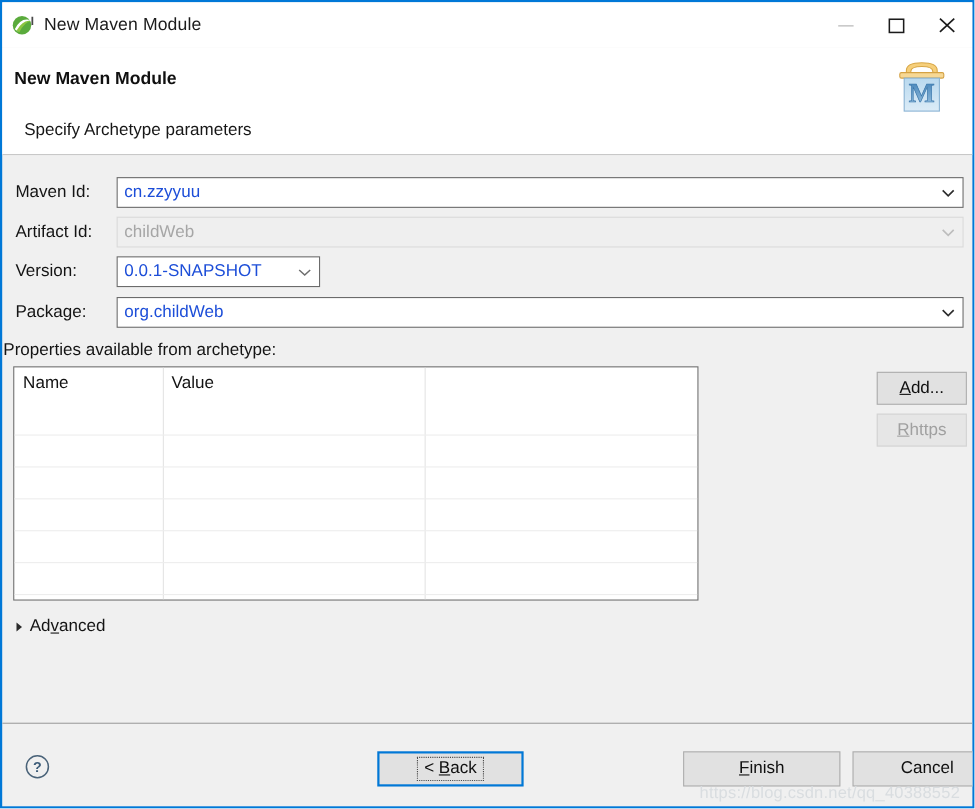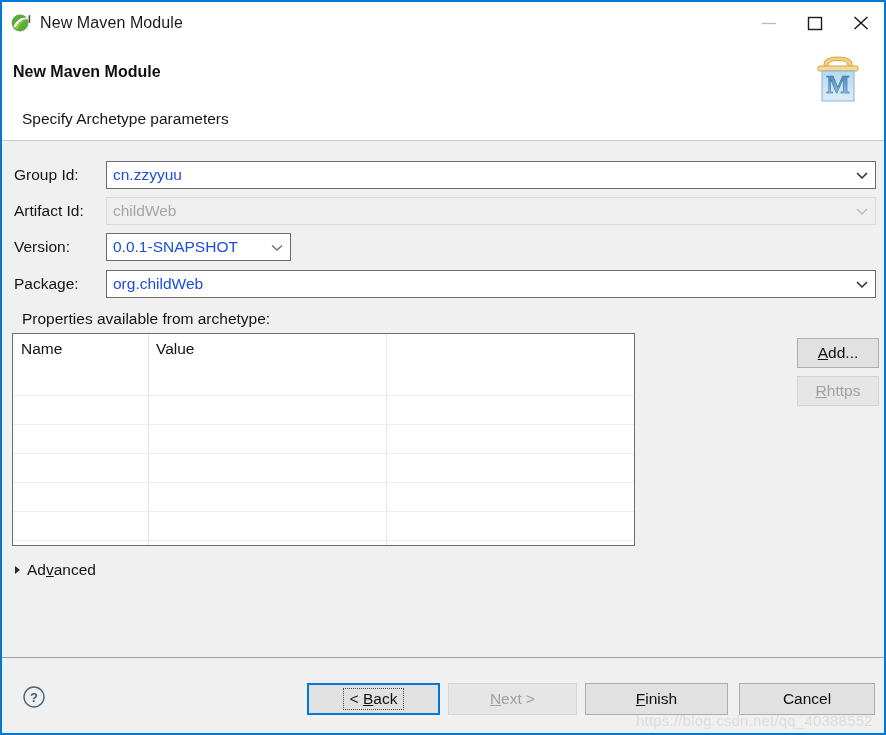--- a/index.html
+++ b/index.html
@@ -136,21 +136,21 @@
   }
   .combo.disabled {
     background: #efefef;
     border: 1px solid #dadada;
   }
   .combo.disabled .val { color: #a6a6a6; }
 
   
   .props-label {
     position: absolute;
-    left: 20px; top: 308px;
+    left: 1px; top: 308px;
     font-size: 15.5px;
     color: #141414;
   }
   .table {
     position: absolute;
     left: 10px; top: 331px;
     width: 623px;
     height: 213px;
     box-sizing: border-box;
     background: #ffffff;
@@ -233,20 +233,21 @@
     box-sizing: border-box;
     height: 32px;
     background: #e1e1e1;
     border: 1px solid #adadad;
     font-size: 15.5px;
     color: #0f0f0f;
     display: flex;
     align-items: center;
     justify-content: center;
     line-height: 1;
+    margin-left: 36px;
   }
   .btn.default {
     border: 2px solid #0078d7;
     background: #e1e1e1;
   }
   .btn.default .inner {
     border: 1px dotted #4a4a4a;
     padding: 2px 6px;
   }
   .btn.disabled {
@@ -321,21 +322,21 @@
         <rect x="8" y="15" width="40" height="5" rx="1.5" fill="#f7d894" stroke="#d4a245" stroke-width="1"></rect>
         <rect x="12" y="20" width="32" height="30" fill="url(#boxg)" stroke="#8ab4d4" stroke-width="1"></rect>
         <text x="28" y="42" font-family="Liberation Serif, serif" font-size="25" font-weight="bold" text-anchor="middle" fill="url(#mg)" stroke="#3a77ab" stroke-width="0.6">M</text>
       </svg>
     </div>
   </div>
 
   <div class="form">
 
     <div class="field-row" style="top:19px;">
-      <div class="field-label">Group Id:</div>
+      <div class="field-label">Maven Id:</div>
       <div class="combo" style="left:104px; width:770px;">
         <div class="val">cn.zzyyuu</div>
         <div class="chev">
           <svg width="14" height="10" viewBox="0 0 14 10">
               <polyline points="2,3 7,8 12,3" fill="none" stroke="#2d2d2d" stroke-width="1.5"></polyline>
             </svg>
         </div>
       </div>
     </div>
 
@@ -411,23 +412,20 @@
     <svg width="24" height="24" viewBox="0 0 24 24">
       <circle cx="12" cy="12" r="10" fill="none" stroke="#4a6379" stroke-width="1.4"></circle>
       <text x="12" y="17" font-family="Liberation Sans, sans-serif" font-size="13" font-weight="bold" text-anchor="middle" fill="#3d5c78">?</text>
     </svg>
   </div>
 
   <div class="btn default" style="left:305px; top:681px; width:133px;">
     <span class="inner">&lt; <span class="mn">B</span>ack</span>
   </div>
 
-  <div class="btn disabled" style="left:446px; top:681px; width:129px;">
-    <span><span class="mn">N</span>ext &gt;</span>
-  </div>
 
   <div class="btn" style="left:583px; top:681px; width:143px;">
     <span><span class="mn">F</span>inish</span>
   </div>
 
   <div class="btn" style="left:737px; top:681px; width:136px;">Cancel</div>
 
   <div class="watermark">https://blog.csdn.net/qq_40388552</div>
 
 </div>

